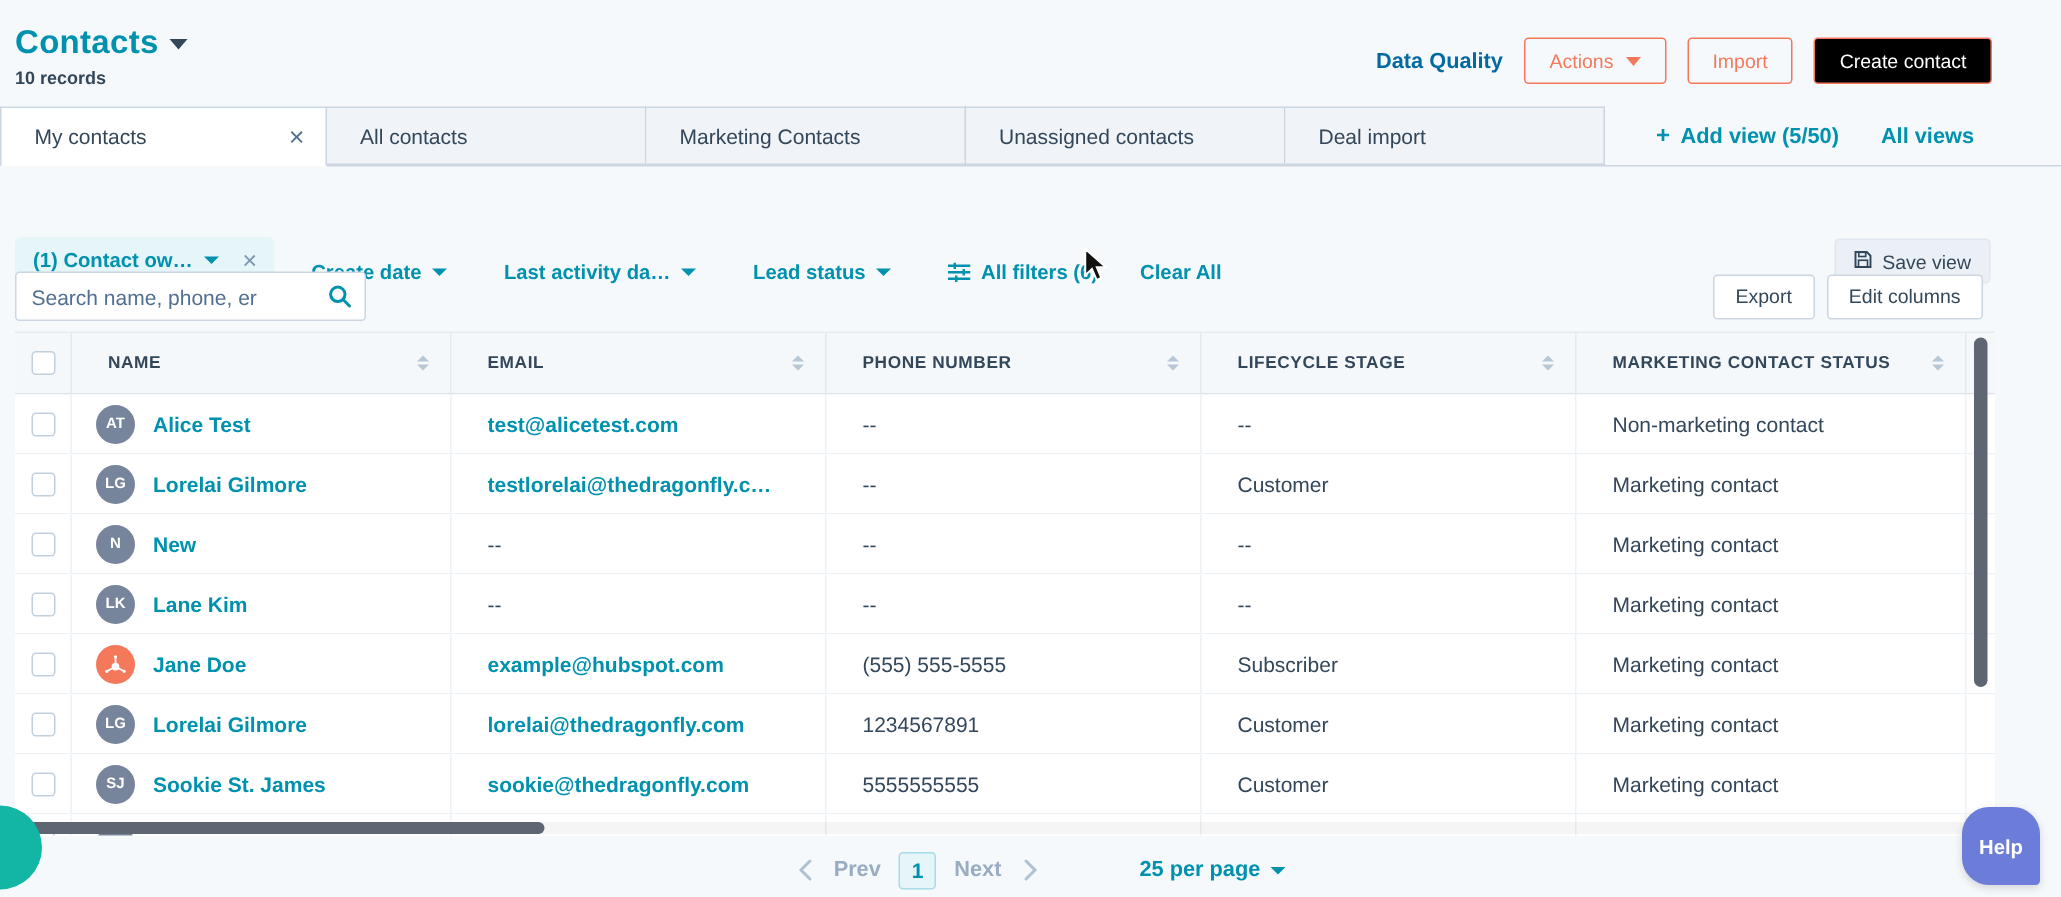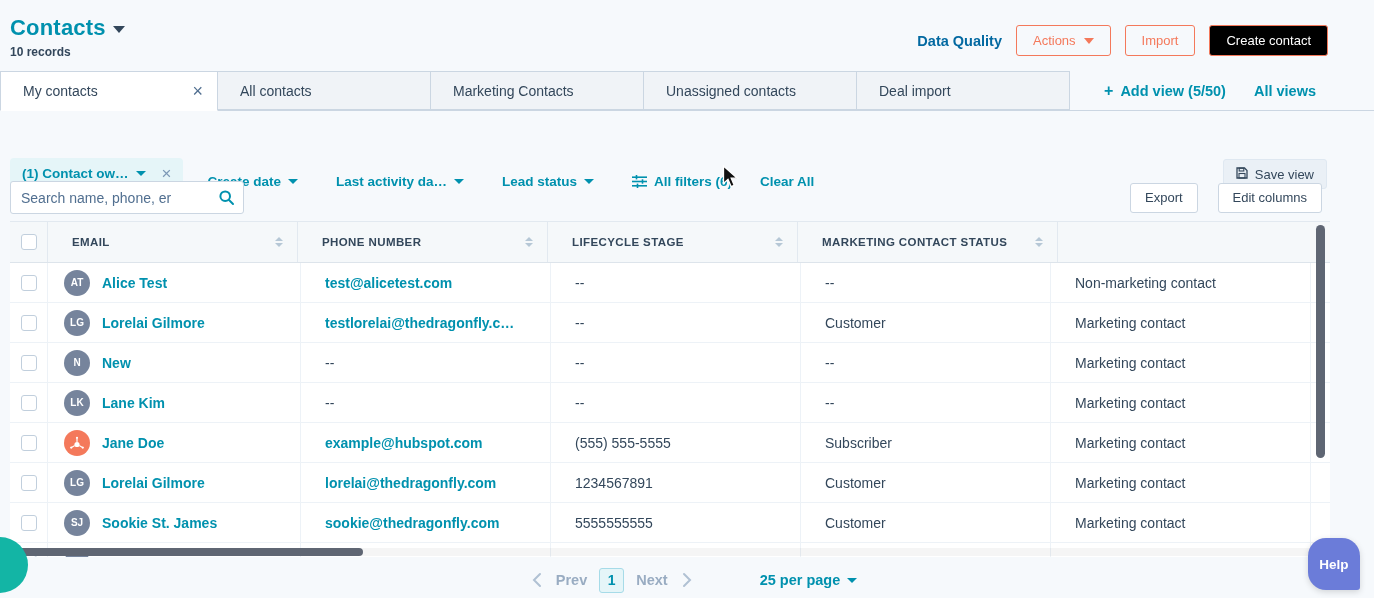--- a/index.html
+++ b/index.html
@@ -58,21 +58,21 @@
                    font-size:13px; color:#33475b; cursor:pointer; }
 
   
   .toolbar-row { position:absolute; top:181px; left:10px; right:52px; height:33px; display:flex; align-items:center; }
   .search-wrap { position:relative; width:234px; height:33px; }
   .search-input { width:100%; height:33px; border:1px solid #cbd6e2; border-radius:3px; background:#fff;
                   font-family:"Liberation Sans", sans-serif; font-size:14px; color:#33475b;
                   padding:0 24px 0 10px; outline:none; }
   .search-input::placeholder { color:#516f90; opacity:1; }
   .search-icon { position:absolute; right:9px; top:8px; }
-  .toolbar-right { margin-left:auto; display:flex; gap:20px; }
+  .toolbar-right { margin-left:auto; display:flex; gap:8px; }
   .btn-plain { background:#fff; border:1px solid #cbd6e2; color:#33475b; height:30px; padding:0 14px; }
 
   
   .table-wrap { position:absolute; top:221px; left:10px; width:1320px; height:336px; overflow:hidden;
                 background:#fff; border-top:1px solid #e2e9f0; }
   .table-inner { width:1410px; }
   .thead { display:flex; height:41px; background:#f5f8fa; border-bottom:1px solid #dde4eb; }
   .th { display:flex; align-items:center; padding:0 14px 0 24px; font-size:11.5px; font-weight:bold;
         letter-spacing:.4px; color:#33475b; border-left:1px solid #e2e9f0; white-space:nowrap; }
   .th:first-child { border-left:none; justify-content:center; padding:0; }
@@ -244,20 +244,27 @@
       </button>
   </div>
 </div>
 
 <div class="table-wrap">
   <div class="table-inner">
     <div class="thead">
       <div class="th col-cb">
           <span class="checkbox"></span>
         </div>
+      <div class="th col-name">
+          <span>NAME</span>
+          <span class="sort">
+            <i class="up"></i>
+            <i class="down"></i>
+          </span>
+        </div>
       <div class="th col-email">
           <span>EMAIL</span>
           <span class="sort">
             <i class="up"></i>
             <i class="down"></i>
           </span>
         </div>
       <div class="th col-phone">
           <span>PHONE NUMBER</span>
           <span class="sort">

